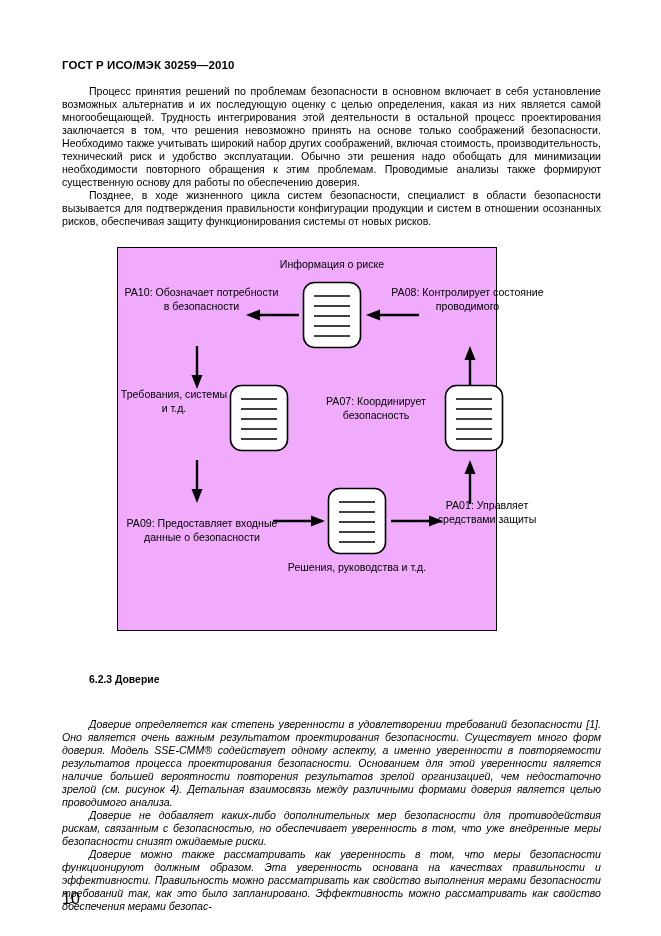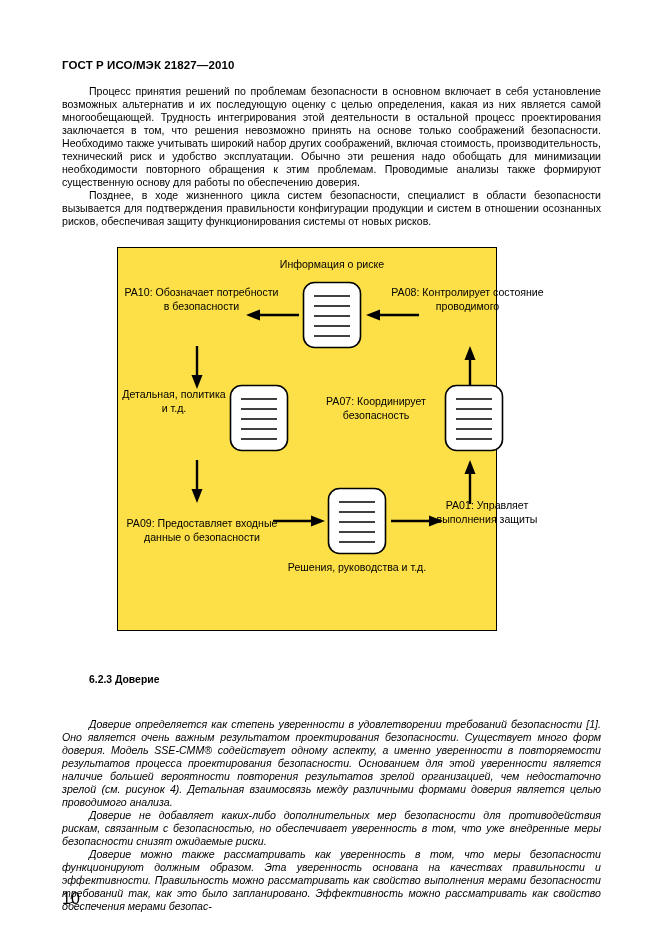--- a/index.html
+++ b/index.html
@@ -55,21 +55,21 @@
 
   
   .figure {
     position: absolute;
     left: 117px;
     top: 247px;
     width: 380px;
     height: 384px;
     border: 1px solid #000000;
     box-sizing: border-box;
-    background: #fde047;
+    background: #f0abfc;
   }
   .fig-inner {
     position: relative;
     width: 100%;
     height: 100%;
   }
 
   .node-label {
     position: absolute;
     font-size: 10.6px;
@@ -127,21 +127,21 @@
     left: 62px;
     top: 890px;
     font-size: 16px;
   }
 </style>
 </head>
 <body>
 
 <div class="page">
 
-  <div class="doc-header">ГОСТ Р ИСО/МЭК 21827—2010</div>
+  <div class="doc-header">ГОСТ Р ИСО/МЭК 30259—2010</div>
 
   <div class="body-block" id="intro-block">
     <p>Процесс принятия решений по проблемам безопасности в основном включает в себя установление возможных альтернатив и их последующую оценку с целью определения, какая из них является самой многообещающей. Трудность интегрирования этой деятельности в остальной процесс проектирования заключается в том, что решения невозможно принять на основе только соображений безопасности. Необходимо также учитывать широкий набор других соображений, включая стоимость, производительность, технический риск и удобство эксплуатации. Обычно эти решения надо обобщать для минимизации необходимости повторного обращения к этим проблемам. Проводимые анализы также формируют существенную основу для работы по обеспечению доверия.</p>
     <p>Позднее, в ходе жизненного цикла систем безопасности, специалист в области безопасности вызывается для подтверждения правильности конфигурации продукции и систем в отношении осознанных рисков, обеспечивая защиту функционирования системы от новых рисков.</p>
   </div>
 
   <div class="figure">
     <div class="fig-inner">
 
       <div class="node-label" style="left:128px; top:9px; width:172px;">Информация о риске</div>
@@ -184,21 +184,21 @@
         </svg>
       </div>
 
       <div class="arrow" style="left:345px; top:98px;">
         <svg width="14" height="44" viewBox="0 0 14 44" xmlns="http://www.w3.org/2000/svg">
           <line x1="7" y1="44" x2="7" y2="13" stroke="#000" stroke-width="2.4"></line>
           <polygon points="7,0 1.5,14 12.5,14" fill="#000"></polygon>
         </svg>
       </div>
 
-      <div class="node-label" style="left:0px; top:139px; width:112px;">Детальная, политика и т.д.</div>
+      <div class="node-label" style="left:0px; top:139px; width:112px;">Требования, системы и т.д.</div>
 
       <div class="doc-icon" style="left:111px; top:136px;">
         <svg width="60" height="68" viewBox="0 0 60 68" xmlns="http://www.w3.org/2000/svg">
           <rect x="1.5" y="1.5" width="57" height="65" rx="11" ry="11" fill="#ffffff" stroke="#000000" stroke-width="1.6"></rect>
           <g stroke="#000000" stroke-width="1.3">
             <line x1="12" y1="15" x2="48" y2="15"></line>
             <line x1="12" y1="25" x2="48" y2="25"></line>
             <line x1="12" y1="35" x2="48" y2="35"></line>
             <line x1="12" y1="45" x2="48" y2="45"></line>
             <line x1="12" y1="55" x2="48" y2="55"></line>
@@ -258,21 +258,21 @@
         </svg>
       </div>
 
       <div class="arrow" style="left:273px; top:266px;">
         <svg width="52" height="14" viewBox="0 0 52 14" xmlns="http://www.w3.org/2000/svg">
           <line x1="0" y1="7" x2="39" y2="7" stroke="#000" stroke-width="2.4"></line>
           <polygon points="52,7 38,1.5 38,12.5" fill="#000"></polygon>
         </svg>
       </div>
 
-      <div class="node-label" style="left:310px; top:250px; width:118px;">PA01: Управляет выполнения защиты</div>
+      <div class="node-label" style="left:310px; top:250px; width:118px;">PA01: Управляет средствами защиты</div>
 
       <div class="node-label" style="left:169px; top:312px; width:140px;text-align:center;">Решения, руководства и т.д.</div>
 
     </div>
   </div>
 
 
   <div class="sub-heading">6.2.3 Доверие</div>
 
   <div class="body-block" id="assurance-block">

